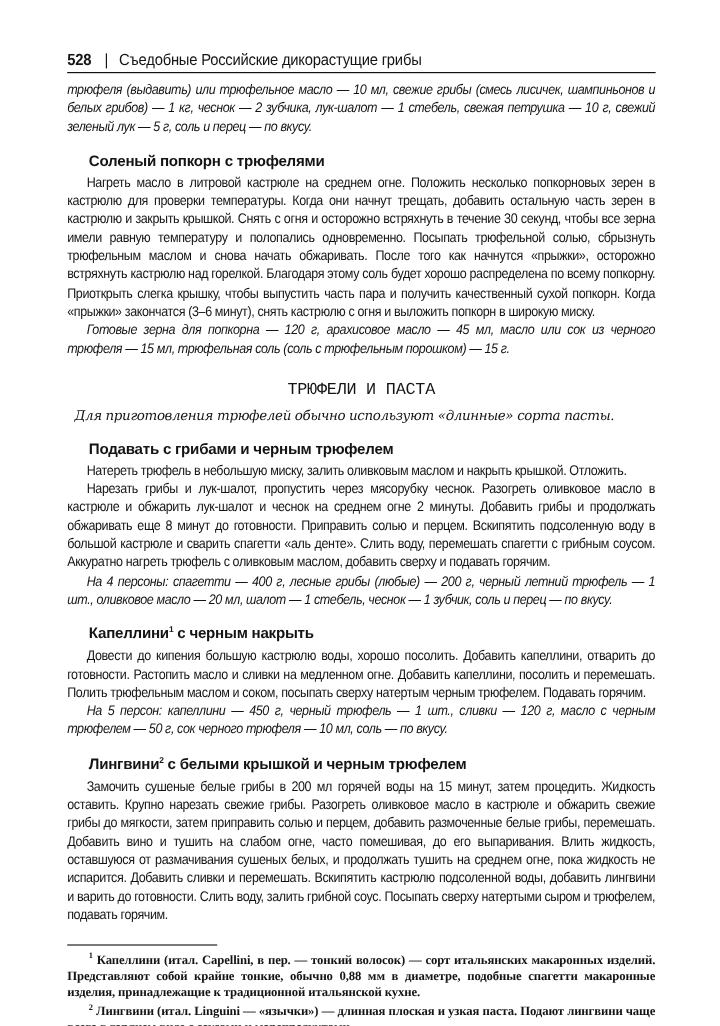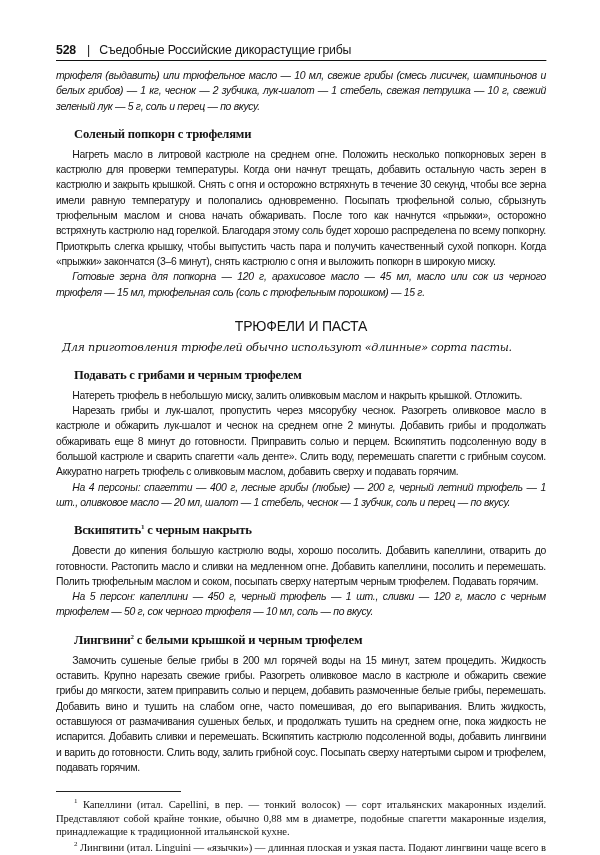--- a/index.html
+++ b/index.html
@@ -6,27 +6,27 @@
   body { width: 600px; height: 855px; overflow: hidden; position: relative; }
   .page { position: absolute; left: 56px; top: 42px; width: 490px; color: #141414; }
   .header { display: flex; align-items: baseline; font-family: "Liberation Sans", sans-serif; font-size: 13.4px; letter-spacing: -0.2px; padding-bottom: 3px; border-bottom: 1.3px solid #111; transform: scaleX(0.92); transform-origin: left; width: 108.7%; }
   .header .num { font-weight: bold; }
   .header .sep { margin: 0 10px 0 12px; }
   .body-text { font-family: "Liberation Sans", sans-serif; font-size: 11.6px; line-height: 15.3px; letter-spacing: -0.35px; text-align: justify; }
   .condensed { transform: scaleX(0.9); transform-origin: left top; width: 111.1%; }
   p { margin: 0; }
   .indent { text-indent: 18px; }
   .ital { font-style: italic; }
-  .recipe-title { font-family: Liberation Serif, serif; font-weight: bold; font-size: 12.6px; margin: 14px 0 4px 18px; letter-spacing: -0.2px; }
-  .section-title { font-family: Liberation Sans, sans-serif; font-size: 14px; text-align: center; margin: 19px 0 7px 0; letter-spacing: -0.2px; }
+  .recipe-title { font-family: Liberation Sans, sans-serif; font-weight: bold; font-size: 12.6px; margin: 14px 0 4px 18px; letter-spacing: -0.2px; }
+  .section-title { font-family: Liberation Mono, monospace; font-size: 14px; text-align: center; margin: 19px 0 7px 0; letter-spacing: -0.2px; }
   .section-note { font-family: "DejaVu Serif", serif; font-style: italic; font-size: 11.2px; margin-left: 6px; letter-spacing: -0.3px; }
   sup { font-size: 7px; vertical-align: super; line-height: 0; }
   .footnote-rule { width: 125px; border-top: 1px solid #222; margin: 17px 0 6px 0; }
   .footnotes { font-family: "Liberation Serif", serif; font-size: 10.6px; line-height: 13.6px; text-align: justify; letter-spacing: -0.1px; }
-  .footnotes p { text-indent: 18px; margin-bottom: 2px; }
+  .footnotes p { text-indent: 18px; margin-bottom: 2px; font-weight: bold; }
 </style>
 </head>
 <body>
 
 <div class="page">
   <div class="header">
     <span class="num">528</span>
     <span class="sep">|</span>
     <span>Съедобные Российские дикорастущие грибы</span>
   </div>
@@ -49,21 +49,21 @@
   <div>
     <div class="recipe-title">Подавать с грибами и черным трюфелем</div>
     <div class="body-text condensed">
       <p class="indent">Натереть трюфель в небольшую миску, залить оливковым маслом и накрыть крышкой. Отложить.</p>
       <p class="indent">Нарезать грибы и лук-шалот, пропустить через мясорубку чеснок. Разогреть оливковое масло в кастрюле и обжарить лук-шалот и чеснок на среднем огне 2 минуты. Добавить грибы и продолжать обжаривать еще 8 минут до готовности. Приправить солью и перцем. Вскипятить подсоленную воду в большой кастрюле и сварить спагетти «аль денте». Слить воду, перемешать спагетти с грибным соусом. Аккуратно нагреть трюфель с оливковым маслом, добавить сверху и подавать горячим.</p>
       <p class="indent ital">На 4 персоны: спагетти — 400 г, лесные грибы (любые) — 200 г, черный летний трюфель — 1 шт., оливковое масло — 20 мл, шалот — 1 стебель, чеснок — 1 зубчик, соль и перец — по вкусу.</p>
     </div>
   </div>
 
   <div>
-    <div class="recipe-title"><span>Вскипятить</span><sup>1</sup><span> с черным накрыть</span></div>
+    <div class="recipe-title"><span>Капеллини</span><sup>1</sup><span> с черным накрыть</span></div>
     <div class="body-text condensed">
       <p class="indent">Довести до кипения большую кастрюлю воды, хорошо посолить. Добавить капеллини, отварить до готовности. Растопить масло и сливки на медленном огне. Добавить капеллини, посолить и перемешать. Полить трюфельным маслом и соком, посыпать сверху натертым черным трюфелем. Подавать горячим.</p>
       <p class="indent ital">На 5 персон: капеллини — 450 г, черный трюфель — 1 шт., сливки — 120 г, масло с черным трюфелем — 50 г, сок черного трюфеля — 10 мл, соль — по вкусу.</p>
     </div>
   </div>
 
   <div>
     <div class="recipe-title"><span>Лингвини</span><sup>2</sup><span> с белыми крышкой и черным трюфелем</span></div>
     <div class="body-text condensed">
       <p class="indent">Замочить сушеные белые грибы в 200 мл горячей воды на 15 минут, затем процедить. Жидкость оставить. Крупно нарезать свежие грибы. Разогреть оливковое масло в кастрюле и обжарить свежие грибы до мягкости, затем приправить солью и перцем, добавить размоченные белые грибы, перемешать. Добавить вино и тушить на слабом огне, часто помешивая, до его выпаривания. Влить жидкость, оставшуюся от размачивания сушеных белых, и продолжать тушить на среднем огне, пока жидкость не испарится. Добавить сливки и перемешать. Вскипятить кастрюлю подсоленной воды, добавить лингвини и варить до готовности. Слить воду, залить грибной соус. Посыпать сверху натертыми сыром и трюфелем, подавать горячим.</p>

